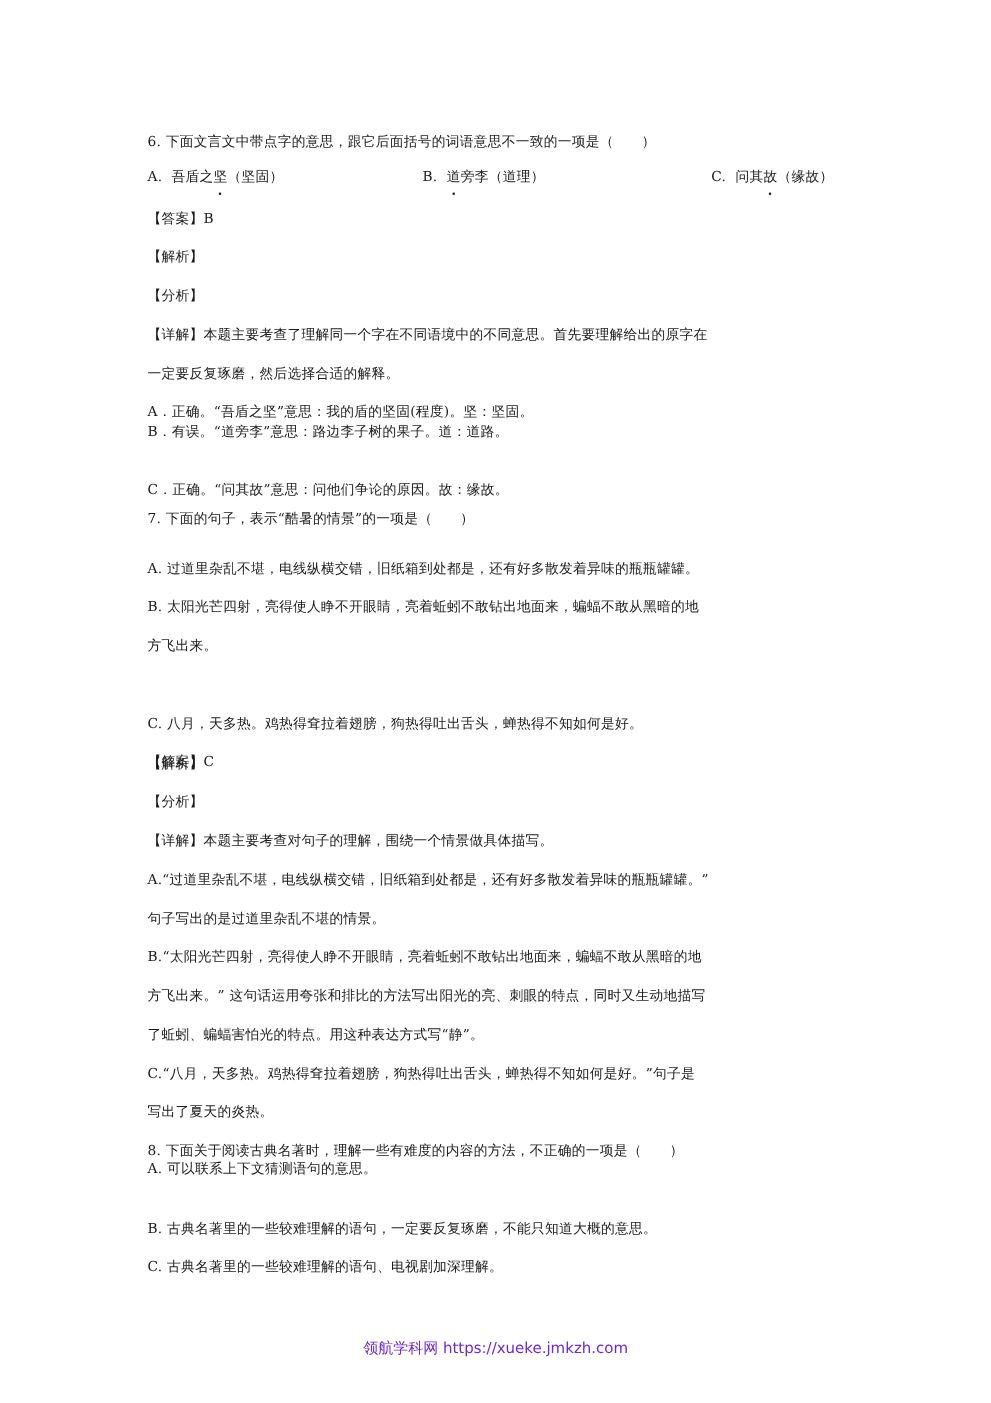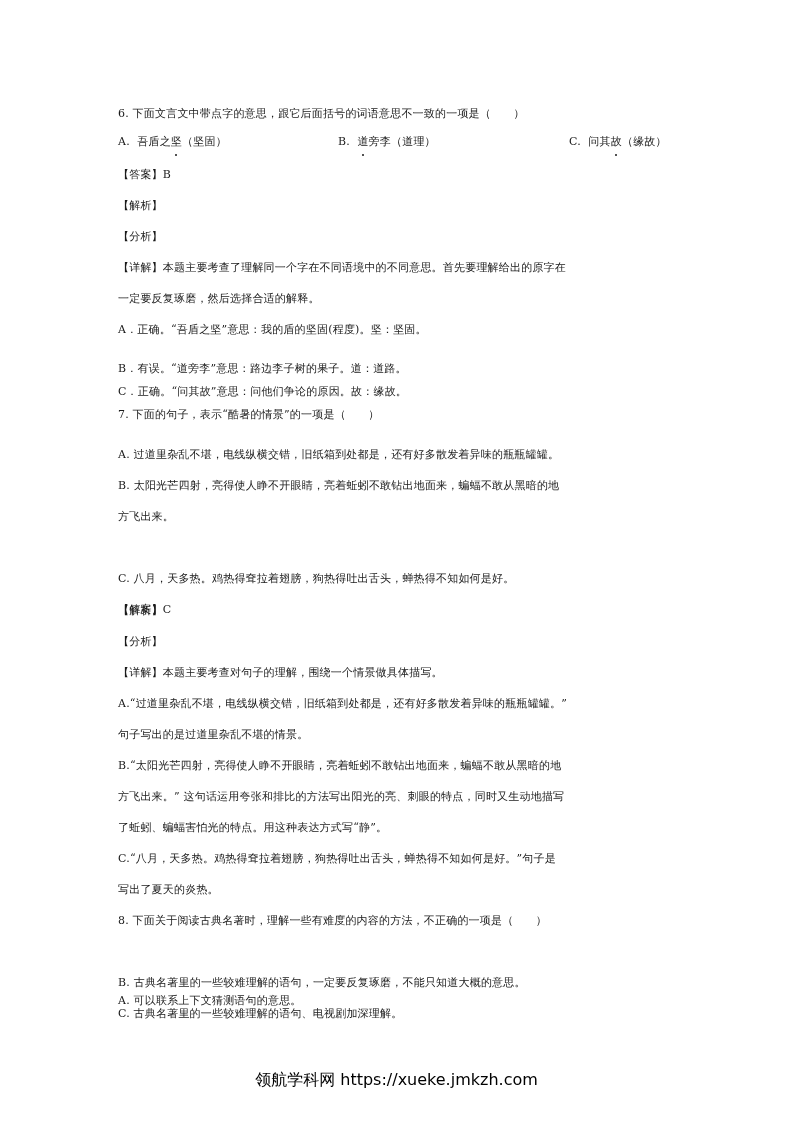--- a/index.html
+++ b/index.html
@@ -15,21 +15,21 @@
     }
     .opt { position: absolute; white-space: nowrap; text-align: right; }
     .dot { position: relative; display: inline-block; }
     .dot::after {
       content: ""; position: absolute; left: 50%; bottom: -5px;
       width: 2px; height: 2px; margin-left: -1px; background: #1a1a1a; border-radius: 50%;
     }
     .footer {
       position: absolute; top: 1070px; left: 0; width: 793px; text-align: center;
       font-family: "DejaVu Sans", "Liberation Sans", sans-serif;
-      font-size: 16px; color: #000000;
+      font-size: 12px; color: #6d28d9;
     }
   </style>
 </head>
 <body>
 
 <div class="page">
 
   <div class="line" style="top:105px">6. 下面文言文中带点字的意思，跟它后面括号的词语意思不一致的一项是（　　）</div>
   <div class="line" style="top:133px; width:560px;">
     <span class="opt" style="left:0">
@@ -41,39 +41,39 @@
     <span class="opt" style="left:451px">
       <span>C.</span>&nbsp;&nbsp;<span>问其</span><span class="dot">故</span><span>（缘故）</span>
     </span>
   </div>
   <div class="line" style="top:166px">【答案】B</div>
   <div class="line" style="top:197px">【解析】</div>
   <div class="line" style="top:228px">【分析】</div>
   <div class="line" style="top:259px">【详解】本题主要考查了理解同一个字在不同语境中的不同意思。首先要理解给出的原字在</div>
   <div class="line" style="top:290px">一定要反复琢磨，然后选择合适的解释。</div>
   <div class="line" style="top:321px">A．正确。“吾盾之坚”意思：我的盾的坚固(程度)。坚：坚固。</div>
-  <div class="line" style="top:360px">B．有误。“道旁李”意思：路边李子树的果子。道：道路。</div>
+  <div class="line" style="top:337px">B．有误。“道旁李”意思：路边李子树的果子。道：道路。</div>
   <div class="line" style="top:383px">C．正确。“问其故”意思：问他们争论的原因。故：缘故。</div>
 
   <div class="line" style="top:406px">7. 下面的句子，表示“酷暑的情景”的一项是（　　）</div>
   <div class="line" style="top:446px">A. 过道里杂乱不堪，电线纵横交错，旧纸箱到处都是，还有好多散发着异味的瓶瓶罐罐。</div>
   <div class="line" style="top:477px">B. 太阳光芒四射，亮得使人睁不开眼睛，亮着蚯蚓不敢钻出地面来，蝙蝠不敢从黑暗的地</div>
   <div class="line" style="top:508px">方飞出来。</div>
   <div class="line" style="top:570px">C. 八月，天多热。鸡热得耷拉着翅膀，狗热得吐出舌头，蝉热得不知如何是好。</div>
   <div class="line" style="top:601px">【答案】C</div>
   <div class="line" style="top:602px">【解析】</div>
   <div class="line" style="top:633px">【分析】</div>
   <div class="line" style="top:664px">【详解】本题主要考查对句子的理解，围绕一个情景做具体描写。</div>
   <div class="line" style="top:695px">A.“过道里杂乱不堪，电线纵横交错，旧纸箱到处都是，还有好多散发着异味的瓶瓶罐罐。”</div>
   <div class="line" style="top:726px">句子写出的是过道里杂乱不堪的情景。</div>
   <div class="line" style="top:757px">B.“太阳光芒四射，亮得使人睁不开眼睛，亮着蚯蚓不敢钻出地面来，蝙蝠不敢从黑暗的地</div>
   <div class="line" style="top:788px">方飞出来。” 这句话运用夸张和排比的方法写出阳光的亮、刺眼的特点，同时又生动地描写</div>
   <div class="line" style="top:819px">了蚯蚓、蝙蝠害怕光的特点。用这种表达方式写“静”。</div>
   <div class="line" style="top:850px">C.“八月，天多热。鸡热得耷拉着翅膀，狗热得吐出舌头，蝉热得不知如何是好。”句子是</div>
   <div class="line" style="top:881px">写出了夏天的炎热。</div>
 
   <div class="line" style="top:912px">8. 下面关于阅读古典名著时，理解一些有难度的内容的方法，不正确的一项是（　　）</div>
-  <div class="line" style="top:992px">A. 可以联系上下文猜测语句的意思。</div>
+  <div class="line" style="top:926px">A. 可以联系上下文猜测语句的意思。</div>
   <div class="line" style="top:974px">B. 古典名著里的一些较难理解的语句，一定要反复琢磨，不能只知道大概的意思。</div>
   <div class="line" style="top:1005px">C. 古典名著里的一些较难理解的语句、电视剧加深理解。</div>
 </div>
 
 <div class="footer">领航学科网 https://xueke.jmkzh.com</div>
 
 </body></html>

